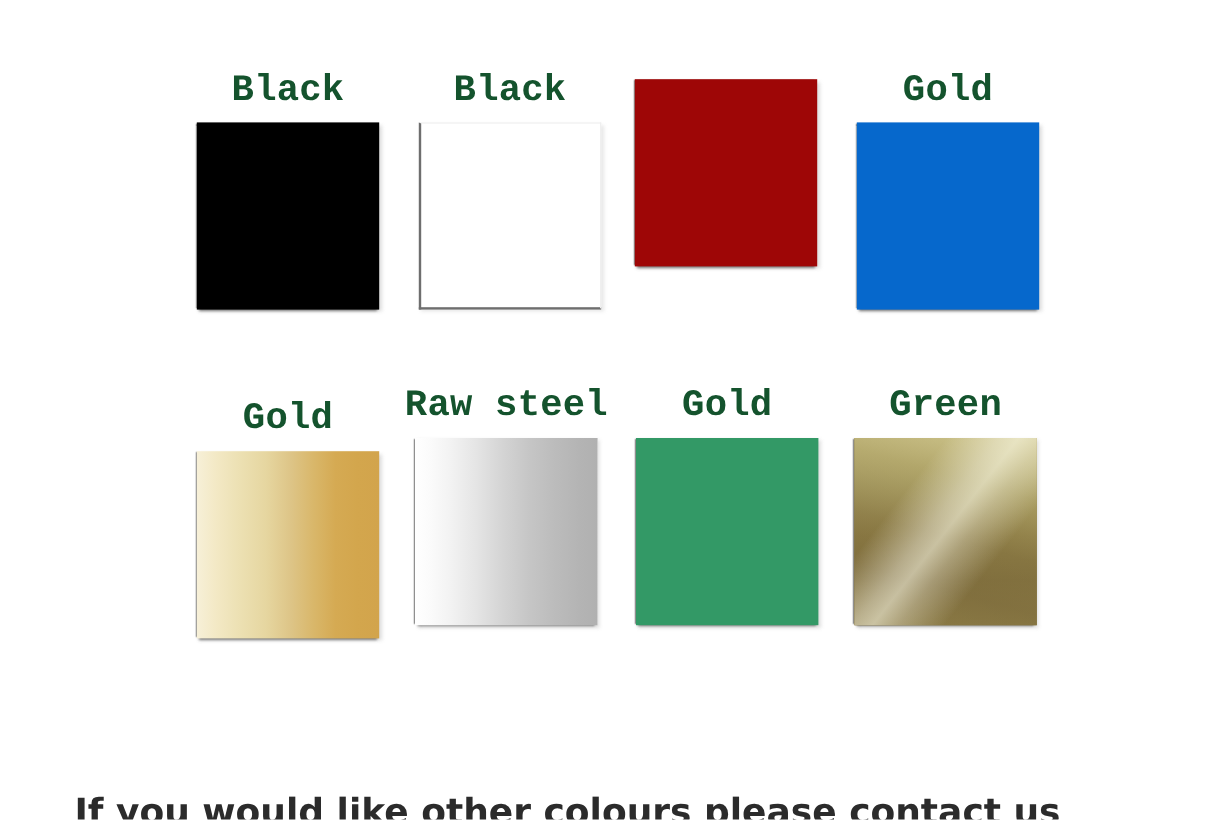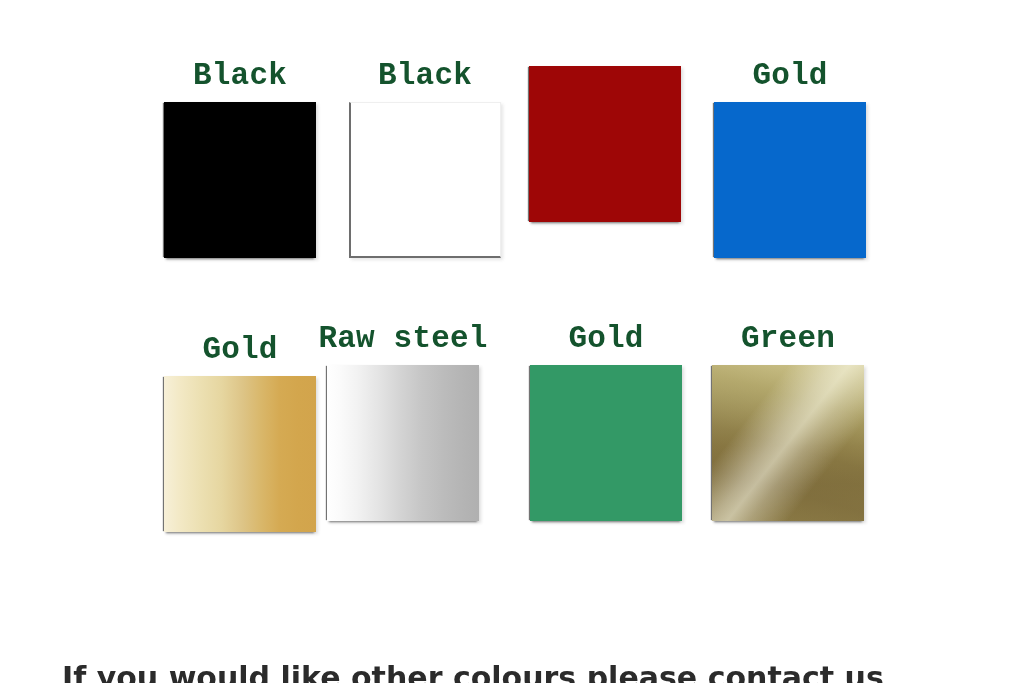--- a/index.html
+++ b/index.html
@@ -178,21 +178,21 @@
     </div>
   </div>
 
   <div class="swatch-cell" style="left:155px; top:332px;">
     <div class="swatch-label">Gold</div>
     <div class="swatch-chip-wrap">
       <div class="swatch-chip chip-gold"></div>
     </div>
   </div>
 
-  <div class="swatch-cell" style="left:318px; top:321px;">
+  <div class="swatch-cell" style="left:337px; top:321px;">
     <div class="swatch-label">Raw steel</div>
     <div class="swatch-chip-wrap">
       <div class="swatch-chip chip-steel"></div>
     </div>
   </div>
 
   <div class="swatch-cell" style="left:521px; top:321px;">
     <div class="swatch-label">Gold</div>
     <div class="swatch-chip-wrap">
       <div class="swatch-chip chip-green"></div>

